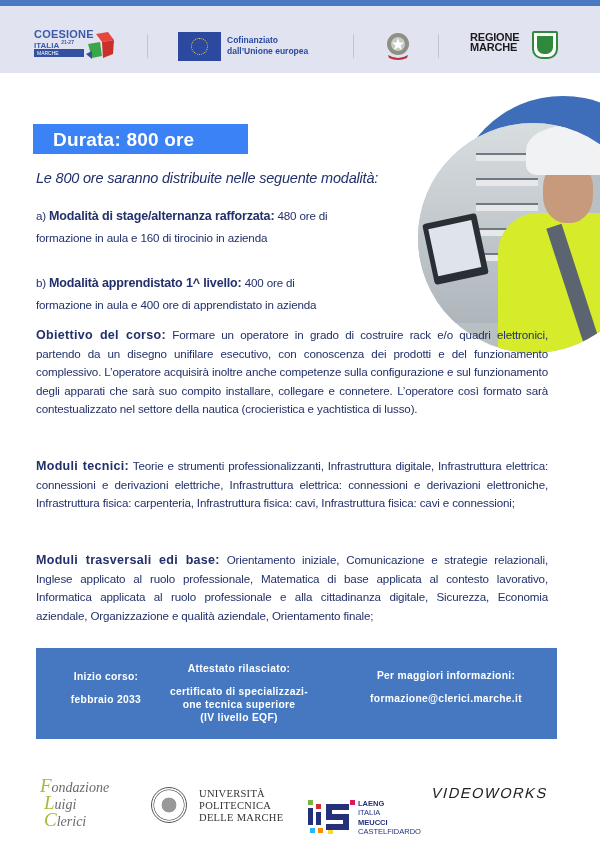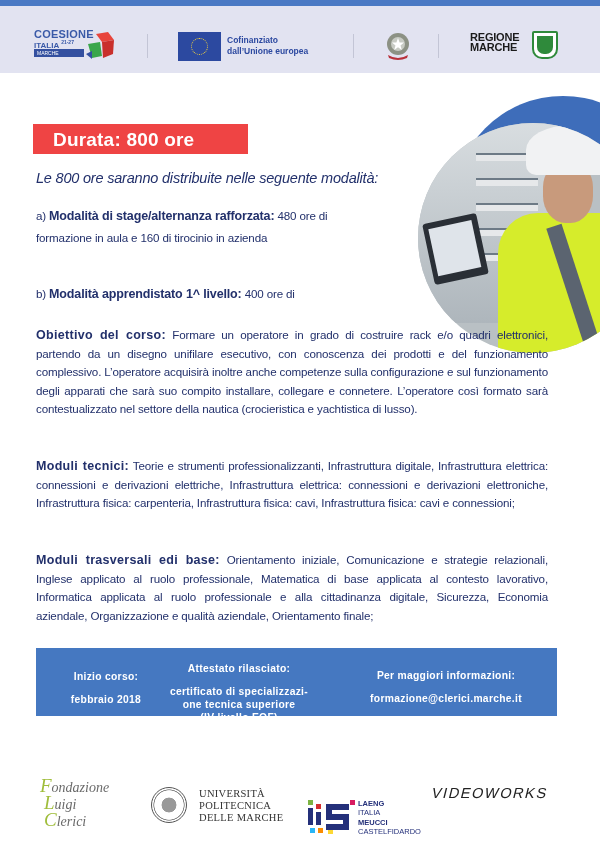--- a/index.html
+++ b/index.html
@@ -23,21 +23,21 @@
   .eu-flag .ring { position: absolute; left: 13px; top: 6px; width: 17px; height: 17px; border-radius: 50%; border: 1.3px dotted #f4d23c; }
   .eu-text { position: absolute; left: 227px; top: 35px; font-size: 8.5px; font-weight: bold; color: #2c49a0; line-height: 11px; }
 
   .emblem { position: absolute; left: 383px; top: 31px; width: 30px; height: 30px; }
 
   .regione { position: absolute; left: 470px; top: 32px; font-size: 11px; font-weight: bold; color: #1b1b1b; line-height: 10px; letter-spacing: -0.2px; }
   .regione-shield { position: absolute; left: 532px; top: 31px; width: 26px; height: 28px; border: 2px solid #2f8a3b; border-radius: 2px 2px 10px 10px; background: #fff; }
   .regione-shield .in { position: absolute; left: 3px; top: 3px; width: 16px; height: 18px; background: #2f8a3b; border-radius: 0 0 7px 7px; }
 
   
-  .durata { position: absolute; left: 33px; top: 124px; width: 215px; height: 30px; background: #ef4444; }
+  .durata { position: absolute; left: 33px; top: 124px; width: 215px; height: 30px; background: #3b82f6; }
   .durata span { position: absolute; left: 20px; top: 5px; font-size: 19px; font-weight: bold; color: #ffffff; letter-spacing: 0.2px; }
 
   
   .hero-blue { position: absolute; left: 453px; top: 96px; width: 220px; height: 220px; border-radius: 50%; background: #3e6dba; }
   .hero { position: absolute; left: 418px; top: 123px; width: 230px; height: 230px; border-radius: 50%; overflow: hidden; background: #b9c0c4; }
   .hero .cabinet { position: absolute; left: 0; top: 0; width: 150px; height: 200px; background: linear-gradient(180deg,#d8dde0,#aeb6bc); }
   .hero .rail { position: absolute; left: 58px; width: 62px; height: 8px; background: #e6e8ea; border-top: 2px solid #6d7a86; }
   .hero .laptop { position: absolute; left: 10px; top: 95px; width: 55px; height: 62px; background: #2a2f36; transform: rotate(-12deg); border-radius: 3px; }
   .hero .laptop i { position: absolute; left: 5px; top: 6px; width: 44px; height: 48px; background: #dfe4ea; }
   .hero .helmet { position: absolute; left: 108px; top: 2px; width: 90px; height: 50px; background: #f1f2f3; border-radius: 50% 50% 10px 10px; }
@@ -46,21 +46,21 @@
   .hero .strap { position: absolute; left: 148px; top: 100px; width: 16px; height: 130px; background: #5b6470; transform: rotate(-18deg); }
 
   
   .intro { position: absolute; left: 36px; top: 170px; font-size: 14.5px; color: #22306b; letter-spacing: -0.2px; font-style: italic; }
   .mode { position: absolute; left: 36px; font-size: 11.6px; line-height: 21px; color: #22306b; letter-spacing: -0.15px; }
   .mode b { font-weight: bold; font-size: 12.5px; }
   .para { position: absolute; left: 36px; width: 512px; font-size: 11.6px; line-height: 18.6px; color: #22306b; text-align: justify; letter-spacing: -0.15px; }
   .para b { font-weight: bold; font-size: 12.5px; letter-spacing: 0.3px; }
 
   
-  .info { position: absolute; left: 36px; top: 648px; width: 521px; height: 68px; background: #4578c1; color: #fff; }
+  .info { position: absolute; left: 36px; top: 648px; width: 521px; height: 91px; background: #4578c1; color: #fff; }
   .info .col { position: absolute; text-align: center; font-weight: bold; font-size: 10.3px; line-height: 13px; letter-spacing: 0.3px; }
 
   
   .fondazione { position: absolute; left: 40px; top: 778px; font-family: "Liberation Serif", serif; font-style: italic; color: #6a6a6a; font-size: 14px; line-height: 15px; }
   .fondazione .cap { color: #9fbd3a; font-size: 19px; }
   .univpm-seal { position: absolute; left: 151px; top: 787px; width: 36px; height: 36px; border-radius: 50%; border: 1.5px solid #555; background: radial-gradient(circle,#999 0 30%,#fff 32% 60%,#888 62% 64%,#fff 66%); }
   .univpm { position: absolute; left: 199px; top: 788px; font-family: "Liberation Serif", serif; font-size: 10.5px; line-height: 12px; color: #333; letter-spacing: 0.3px; }
   .iis { position: absolute; left: 306px; top: 800px; width: 50px; height: 34px; }
   .laeng { position: absolute; left: 358px; top: 800px; font-size: 7.5px; line-height: 8.6px; color: #24307a; }
   .laeng b { font-weight: bold; }
@@ -130,40 +130,41 @@
 <div class="durata">
   <span>Durata: 800 ore</span>
 </div>
 
 <div class="intro">Le 800 ore saranno distribuite nelle seguente modalità:</div>
 
 <div class="mode" style="top:205px">
   <span>a) </span><b>Modalità di stage/alternanza rafforzata:</b><span> 480 ore di</span><br>
   <span>formazione in aula e 160 di tirocinio in azienda</span>
 </div>
-<div class="mode" style="top:283px">
+<div class="mode" style="top:272px">
   <span>b) </span><b>Modalità apprendistato 1^ livello:</b><span> 400 ore di</span><br>
+  <span>formazione in aula e 400 ore di apprendistato in azienda</span>
 </div>
 
 <div class="para" style="top:326px">
   <b>Obiettivo del corso:</b><span> Formare un operatore in grado di costruire rack e/o quadri elettronici, partendo da un disegno unifilare esecutivo, con conoscenza dei prodotti e del funzionamento complessivo. L’operatore acquisirà inoltre anche competenze sulla configurazione e sul funzionamento degli apparati che sarà suo compito installare, collegare e connetere. L’operatore così formato sarà contestualizzato nel settore della nautica (crocieristica e yachtistica di lusso).</span>
 </div>
 
 <div class="para" style="top:457px">
   <b>Moduli tecnici:</b><span> Teorie e strumenti professionalizzanti, Infrastruttura digitale, Infrastruttura elettrica: connessioni e derivazioni elettriche, Infrastruttura elettrica: connessioni e derivazioni elettroniche, Infrastruttura fisica: carpenteria, Infrastruttura fisica: cavi, Infrastruttura fisica: cavi e connessioni;</span>
 </div>
 
 <div class="para" style="top:551px">
   <b>Moduli trasversali edi base:</b><span> Orientamento iniziale, Comunicazione e strategie relazionali, Inglese applicato al ruolo professionale, Matematica di base applicata al contesto lavorativo, Informatica applicata al ruolo professionale e alla cittadinanza digitale, Sicurezza, Economia aziendale, Organizzazione e qualità aziendale, Orientamento finale;</span>
 </div>
 
 <div class="info">
   <div class="col" style="left:10px; width:120px; top:22px;">
     <div>Inizio corso:</div>
-    <div style="margin-top:10px">febbraio 2018</div>
+    <div style="margin-top:10px">febbraio 2033</div>
   </div>
   <div class="col" style="left:128px; width:150px; top:14px;">
     <div>Attestato rilasciato:</div>
     <div style="margin-top:10px">certificato di specializzazi-</div>
     <div>one tecnica superiore</div>
     <div>(IV livello EQF)</div>
   </div>
   <div class="col" style="left:300px; width:220px; top:21px;">
     <div>Per maggiori informazioni:</div>
     <div style="margin-top:10px">formazione@clerici.marche.it</div>

